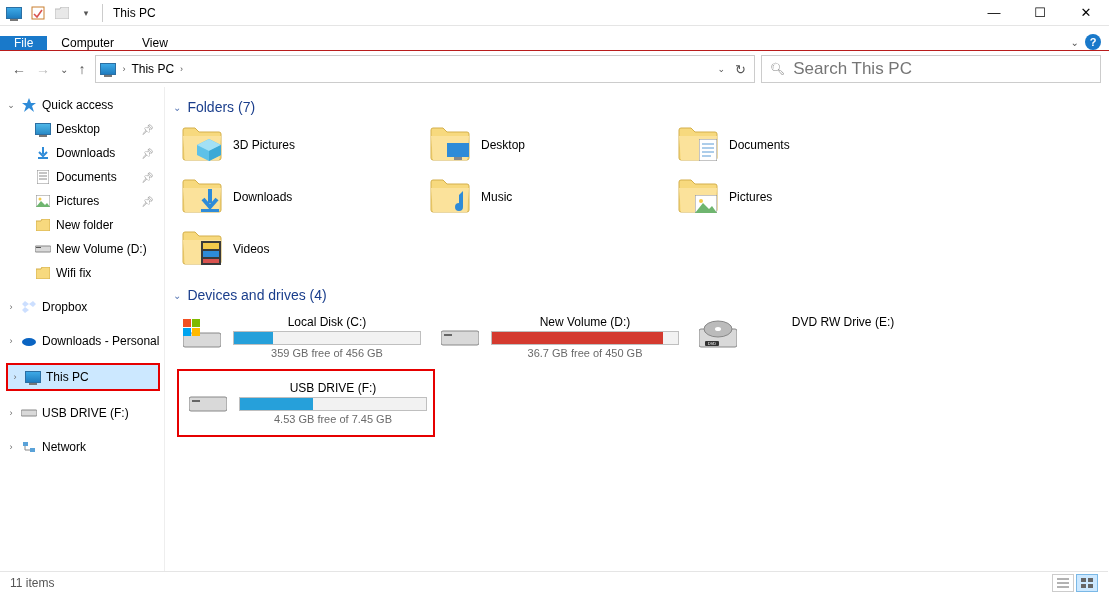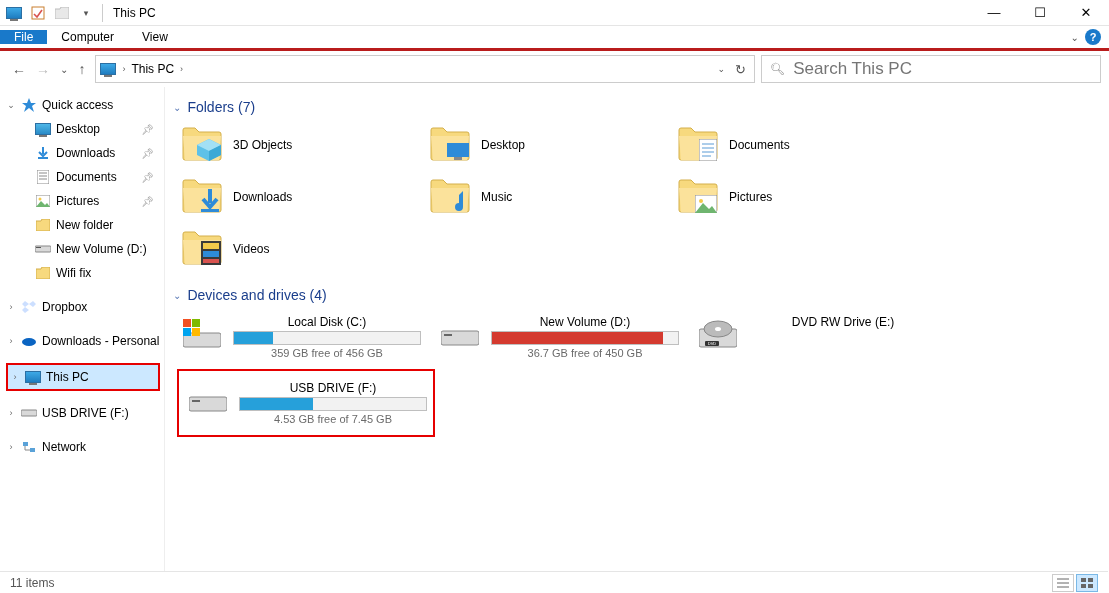--- a/index.html
+++ b/index.html
@@ -7,21 +7,21 @@
 
 
 .titlebar { height: 26px; display: flex; align-items: center; border-bottom: 1px solid #e5e5e5; }
 .titlebar .qat { display: flex; align-items: center; gap: 4px; padding: 0 4px; }
 .titlebar .qat .qicon { width: 20px; height: 20px; display: flex; align-items: center; justify-content: center; }
 .titlebar .title { margin-left: 4px; font-size: 12px; }
 .titlebar .wincontrols { margin-left: auto; display: flex; }
 .titlebar .wincontrols div { width: 46px; height: 26px; display: flex; align-items: center; justify-content: center; font-size: 13px; font-family: "Segoe MDL2 Assets","Segoe UI Symbol",sans-serif; }
 
 
-.ribbon { height: 25px; display: flex; align-items: center; border-bottom: 3px solid #b91c1c; }
+.ribbon { height: 25px; display: flex; align-items: flex-end; border-bottom: 1px solid #b91c1c; }
 .ribbon .tab { padding: 0 14px; display: flex; align-items: center; font-size: 12px; }
 .ribbon .tab.file { background: #1979ca; color: #fff; }
 .ribbon .right { margin-left: auto; display: flex; align-items: center; gap: 6px; padding-right: 8px; }
 .ribbon .right .chev { font-size: 10px; color: #555; }
 .ribbon .right .help { width: 16px; height: 16px; border-radius: 50%; background: #1979ca; color: #fff; display: flex; align-items: center; justify-content: center; font-size: 11px; font-weight: bold; }
 
 
 .navrow { height: 36px; display: flex; align-items: center; padding: 4px 8px; gap: 6px; }
 .navbtns { display: flex; align-items: center; gap: 10px; padding: 0 4px; }
 .navbtns .nb { color: #555; font-size: 14px; }
@@ -283,21 +283,21 @@
     <div class="item-grid" id="folders-grid">
         <div class="folder-item">
           <div class="ficon"><svg class="foldersvg" viewBox="0 0 42 38">
     <path d="M2 10 L2 6 Q2 4 4 4 L14 4 L18 8 L38 8 Q40 8 40 10 L40 34 Q40 36 38 36 L4 36 Q2 36 2 34 Z" fill="#f7d97e" stroke="#d4af4a"></path>
     <path d="M2 12 L40 12 L38 36 L4 36 Z" fill="#fbe29b"></path>
   </svg><div class="overlay"><svg width="24" height="22" viewBox="0 0 24 22">
                 <path d="M12 0 L24 6 L24 16 L12 22 L0 16 L0 6 Z" fill="#5ec1e8"></path>
                 <path d="M12 0 L24 6 L12 12 L0 6 Z" fill="#a3e0f5"></path>
                 <path d="M12 12 L24 6 L24 16 L12 22 Z" fill="#3da9d6"></path>
               </svg></div></div>
-          <span class="fname">3D Objects</span>
+          <span class="fname">3D Pictures</span>
         </div>
         <div class="folder-item">
           <div class="ficon"><svg class="foldersvg" viewBox="0 0 42 38">
     <path d="M2 10 L2 6 Q2 4 4 4 L14 4 L18 8 L38 8 Q40 8 40 10 L40 34 Q40 36 38 36 L4 36 Q2 36 2 34 Z" fill="#f7d97e" stroke="#d4af4a"></path>
     <path d="M2 12 L40 12 L38 36 L4 36 Z" fill="#fbe29b"></path>
   </svg><div class="overlay"><svg width="22" height="18">
                 <rect width="22" height="14" fill="#2e8bd8"></rect>
                 <rect x="7" y="14" width="8" height="3" fill="#888"></rect>
               </svg></div></div>
           <span class="fname">Desktop</span>

